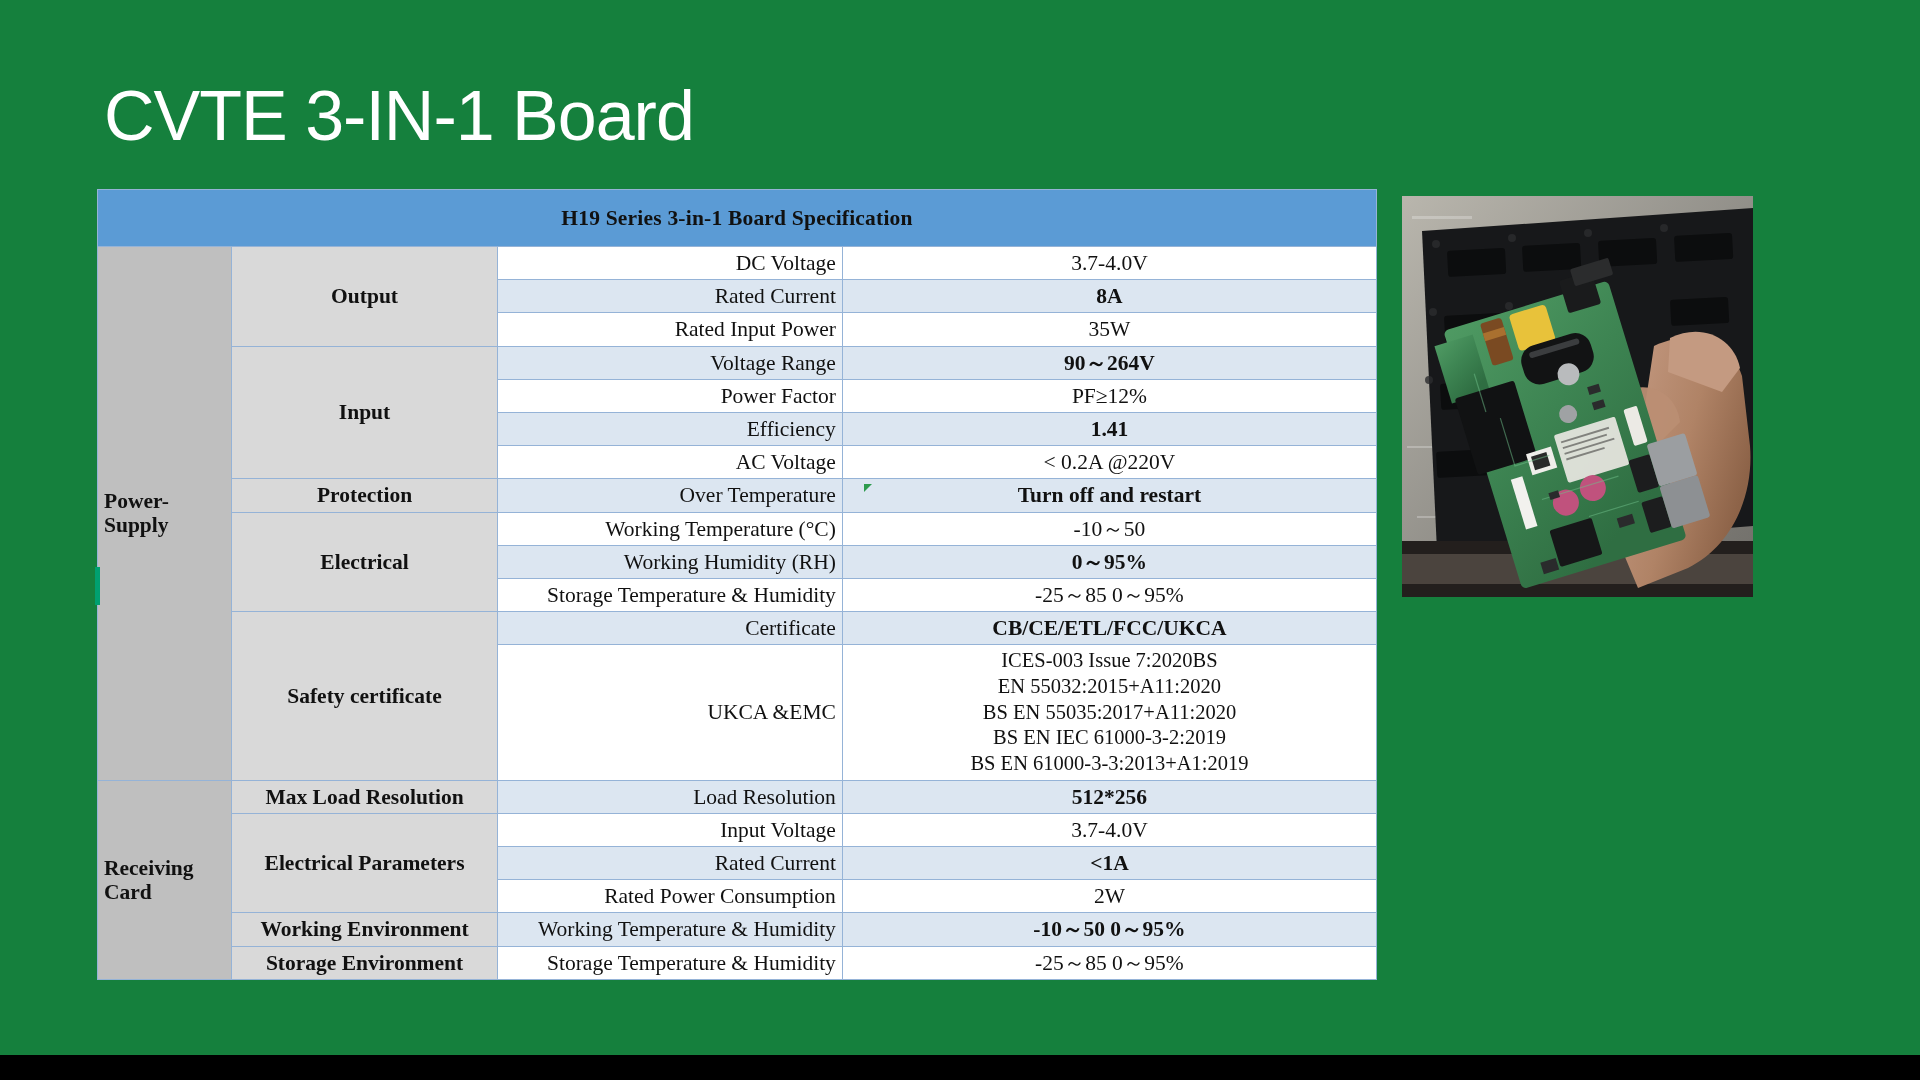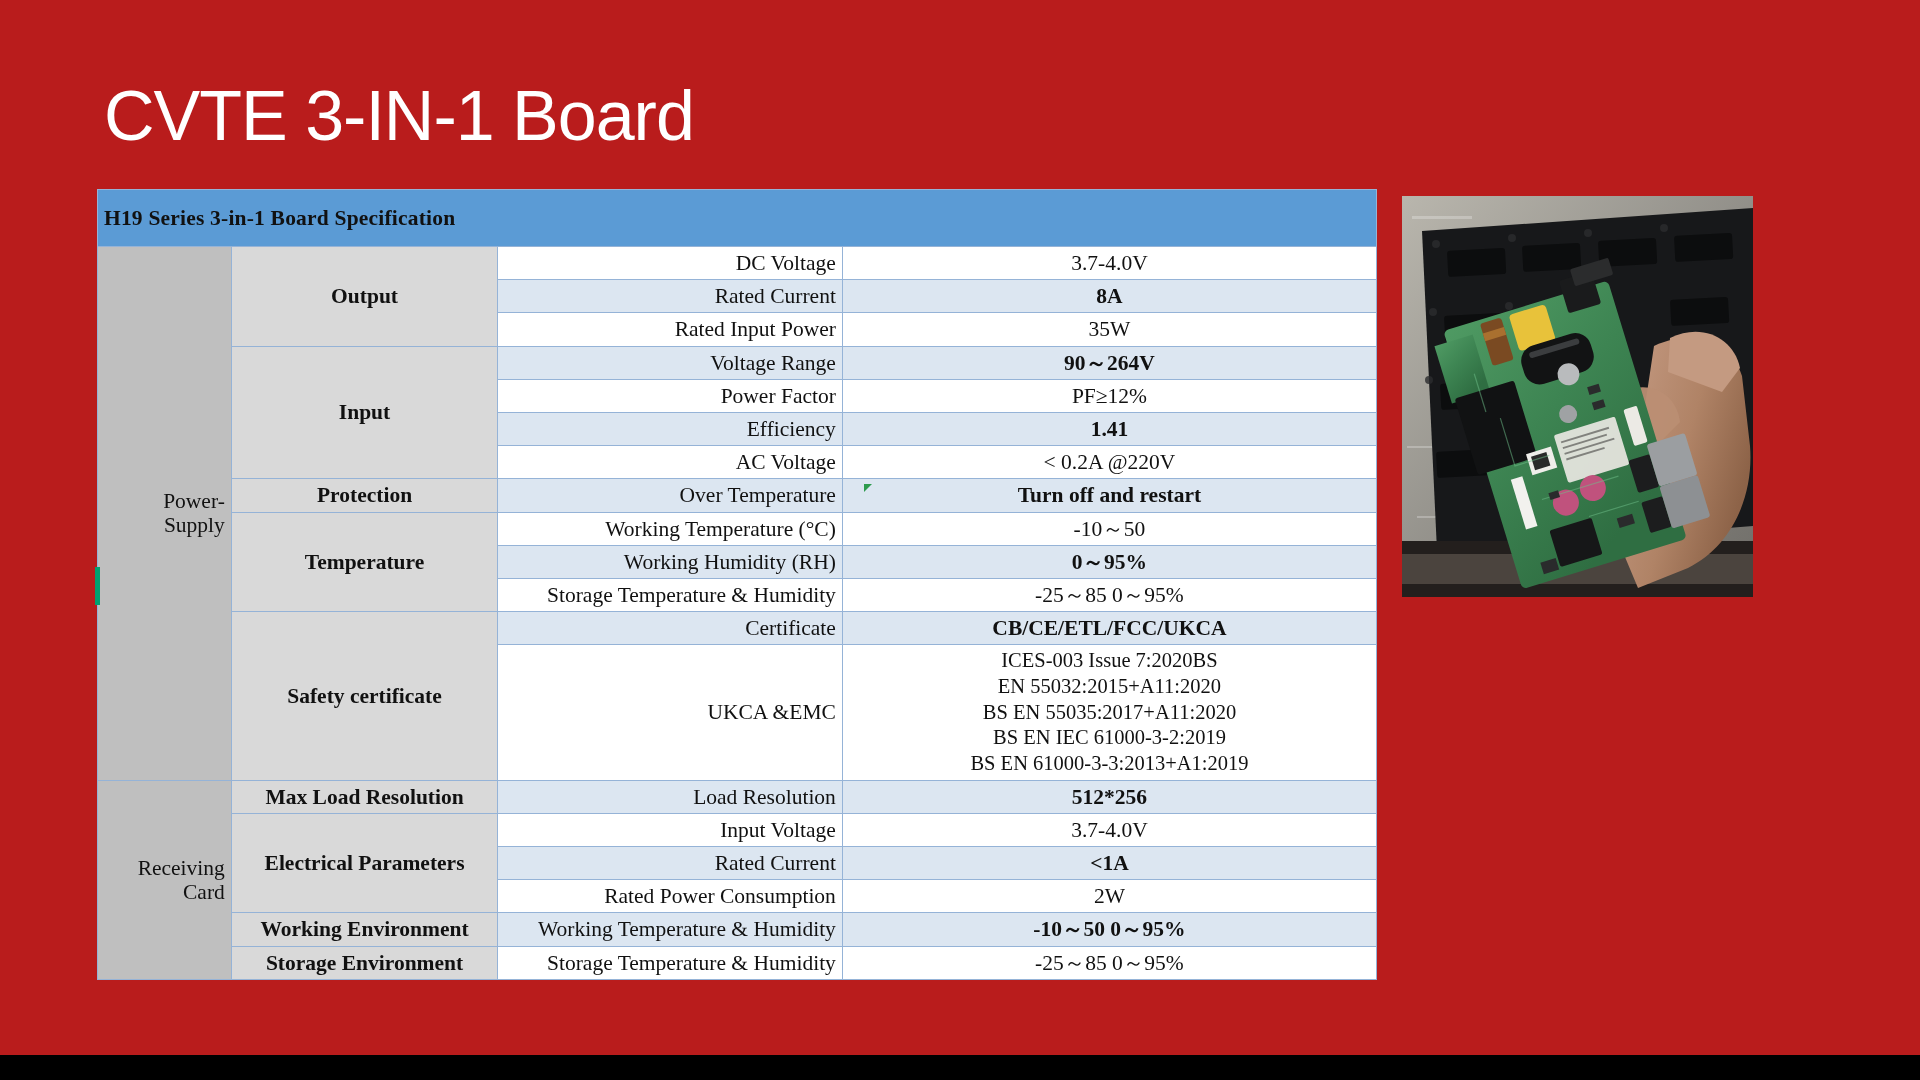--- a/index.html
+++ b/index.html
@@ -7,21 +7,21 @@
     padding: 0;
     background: #000000;
     width: 1920px;
     height: 1080px;
     overflow: hidden;
   }
   #slide {
     position: relative;
     width: 1920px;
     height: 1055px;
-    background: #b91c1c;
+    background: #15803d;
     font-family: "Liberation Sans", sans-serif;
   }
 
   
   #slide-title {
     position: absolute;
     left: 104px;
     top: 80px;
     color: #FFFFFF;
     font-family: "Liberation Sans", sans-serif;
@@ -58,31 +58,32 @@
     line-height: 1.12;
     overflow: hidden;
   }
 
   
   td.banner {
     background: #5B9BD5;
     color: #FFFFFF;
     font-weight: bold;
     font-size: 31px;
+    text-align: center;
     height: 56px;
     border: 1px solid #5B9BD5;
     letter-spacing: 0.2px;
   }
 
   
   td.group {
     background: #BFBFBF;
     color: #000000;
-    font-weight: normal;
-    text-align: right;
+    font-weight: bold;
+    text-align: left;
     font-size: 22px;
     border: 1px solid #7F7F7F;
   }
   
   td.subgroup {
     background: #D9D9D9;
     color: #000000;
     font-weight: bold;
     text-align: center;
     font-size: 22px;
@@ -189,21 +190,21 @@
           <tr>
             <td class="param">AC Voltage</td>
             <td class="value">&lt; 0.2A @220V</td>
           </tr>
           <tr>
             <td class="subgroup" rowspan="1">Protection</td>
             <td class="param alt">Over Temperature</td>
             <td class="value alt">Turn off and restart</td>
           </tr>
           <tr>
-            <td class="subgroup" rowspan="3">Temperature</td>
+            <td class="subgroup" rowspan="3">Electrical</td>
             <td class="param">Working Temperature (°C)</td>
             <td class="value">-10～50</td>
           </tr>
           <tr>
             <td class="param alt">Working Humidity (RH)</td>
             <td class="value alt">0～95%</td>
           </tr>
           <tr>
             <td class="param">Storage Temperature &amp; Humidity</td>
             <td class="value">-25～85 0～95%</td>

